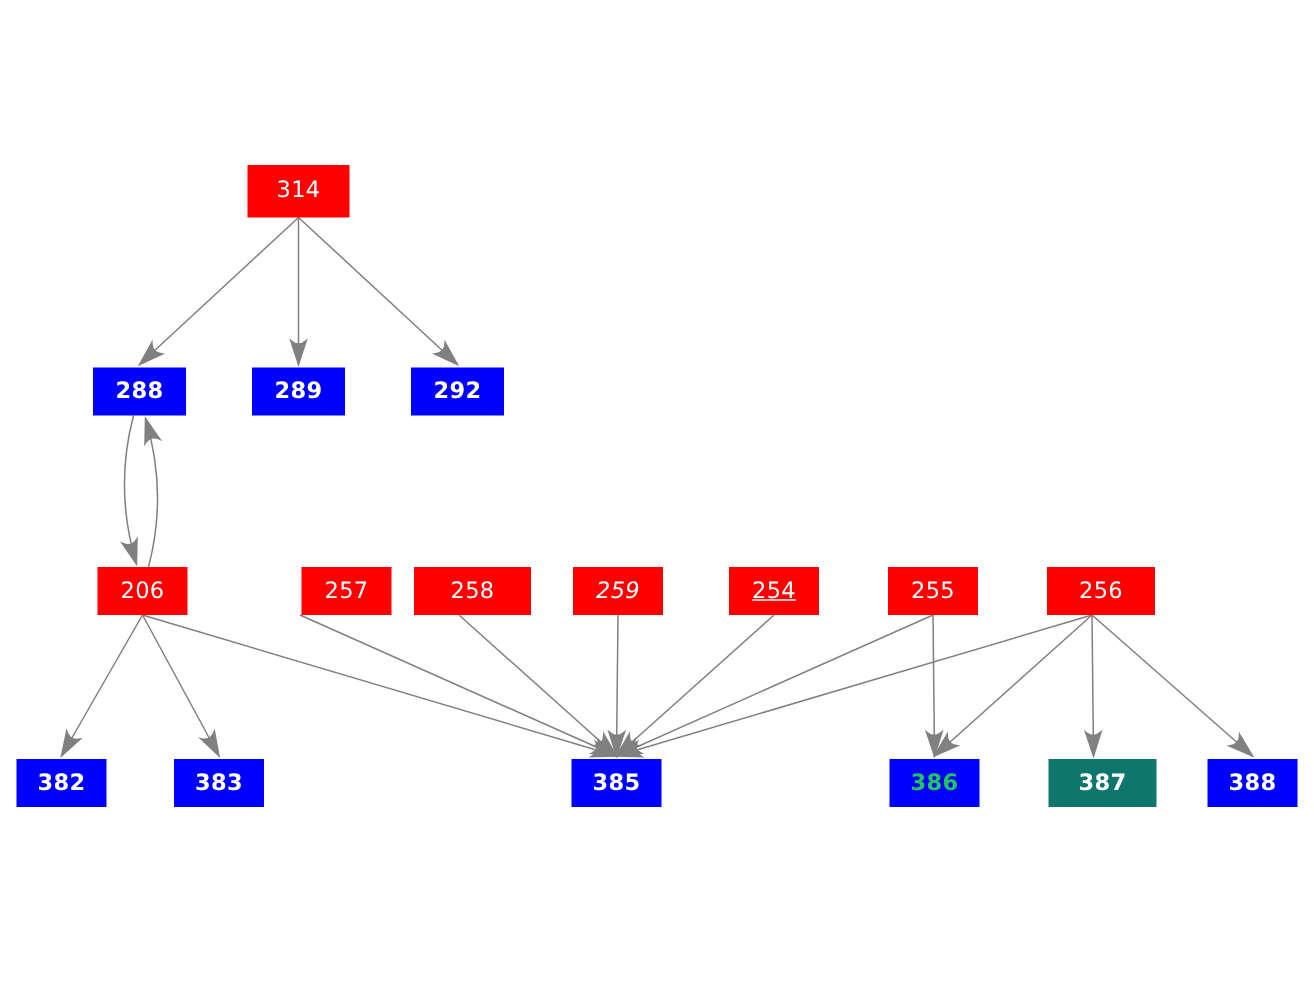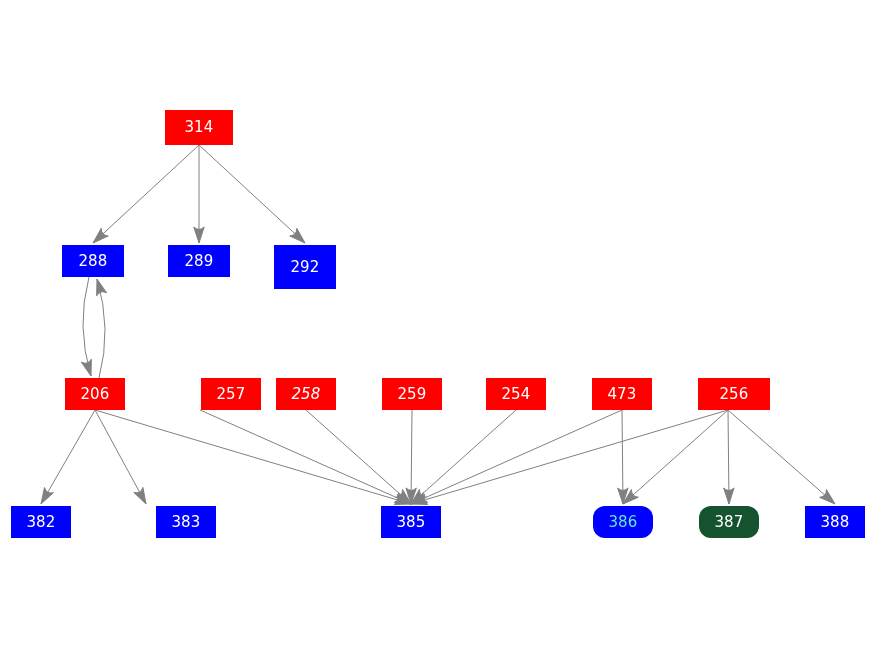--- a/index.html
+++ b/index.html
@@ -36,21 +36,21 @@
     line-height: 1;
     letter-spacing: 0.2px;
     box-sizing: border-box;
     user-select: none;
   }
   .node-label {
     display: block;
     transform: translateY(-0.5px);
   }
   .node.red   { background: #ff0000; }
-  .node.blue  { background: #0000ff; }
+  .node.blue  { background: #0000ff; font-weight: bold; }
 </style>
 </head>
 <body>
 
 <div id="graph-canvas" style="width: 876px; height: 656px; background: rgb(255, 255, 255);">
   <svg id="edge-layer" width="876" height="656" viewBox="0 0 876 656" xmlns="http://www.w3.org/2000/svg">
       <g>
         <path d="M 199,145 L 93,243" fill="none" stroke="#808080" stroke-width="1"></path>
         <path d="M 93,243 L 101.21830548869815,228.3201003104778 Q 101.22384716468514,235.39682054585714 108.27840069611653,235.95652982054258 Z" fill="#808080" stroke="#808080" stroke-width="1"></path>
       </g>
@@ -125,55 +125,55 @@
     </svg>
 <div class="node red" style="left: 165px; top: 110px; width: 68px; height: 35px; background: rgb(255, 0, 0); color: rgb(255, 255, 255);">
       <span class="node-label">314</span>
     </div>
     <div class="node blue" style="left: 62px; top: 245px; width: 62px; height: 32px; background: rgb(0, 0, 255); color: rgb(255, 255, 255);">
       <span class="node-label">288</span>
     </div>
     <div class="node blue" style="left: 168px; top: 245px; width: 62px; height: 32px; background: rgb(0, 0, 255); color: rgb(255, 255, 255);">
       <span class="node-label">289</span>
     </div>
-    <div class="node blue" style="left: 274px; top: 245px; width: 62px; height: 44px; background: rgb(0, 0, 255); color: rgb(255, 255, 255);">
+    <div class="node blue" style="left: 274px; top: 245px; width: 62px; height: 32px; background: rgb(0, 0, 255); color: rgb(255, 255, 255);">
       <span class="node-label">292</span>
     </div>
     <div class="node red" style="left: 65px; top: 378px; width: 60px; height: 32px; background: rgb(255, 0, 0); color: rgb(255, 255, 255);">
       <span class="node-label">206</span>
     </div>
     <div class="node red" style="left: 170px; top: 378px; width: 60px; height: 32px; background: rgb(255, 0, 0); color: rgb(255, 255, 255); margin-left: 31px;">
       <span class="node-label">257</span>
     </div>
-    <div class="node red" style="left: 276px; top: 378px; width: 60px; height: 32px; background: rgb(255, 0, 0); color: rgb(255, 255, 255); font-style: italic;">
+    <div class="node red" style="left: 276px; top: 378px; width: 78px; height: 32px; background: rgb(255, 0, 0); color: rgb(255, 255, 255);">
       <span class="node-label">258</span>
     </div>
-    <div class="node red" style="left: 382px; top: 378px; width: 60px; height: 32px; background: rgb(255, 0, 0); color: rgb(255, 255, 255);">
+    <div class="node red" style="left: 382px; top: 378px; width: 60px; height: 32px; background: rgb(255, 0, 0); color: rgb(255, 255, 255); font-style: italic;">
       <span class="node-label">259</span>
     </div>
-    <div class="node red" style="left: 486px; top: 378px; width: 60px; height: 32px; background: rgb(255, 0, 0); color: rgb(255, 255, 255);">
+    <div class="node red" style="left: 486px; top: 378px; width: 60px; height: 32px; background: rgb(255, 0, 0); color: rgb(255, 255, 255); text-decoration: underline;">
       <span class="node-label">254</span>
     </div>
     <div class="node red" style="left: 592px; top: 378px; width: 60px; height: 32px; background: rgb(255, 0, 0); color: rgb(255, 255, 255);">
-      <span class="node-label">473</span>
+      <span class="node-label">255</span>
     </div>
     <div class="node red" style="left: 698px; top: 378px; width: 72px; height: 32px; background: rgb(255, 0, 0); color: rgb(255, 255, 255);">
       <span class="node-label">256</span>
     </div>
     <div class="node blue" style="left: 11px; top: 506px; width: 60px; height: 32px; background: rgb(0, 0, 255); color: rgb(255, 255, 255);">
       <span class="node-label">382</span>
     </div>
-    <div class="node blue" style="left: 116px; top: 506px; width: 60px; height: 32px; background: rgb(0, 0, 255); color: rgb(255, 255, 255); margin-left: 40px;">
+    <div class="node blue" style="left: 116px; top: 506px; width: 60px; height: 32px; background: rgb(0, 0, 255); color: rgb(255, 255, 255);">
       <span class="node-label">383</span>
     </div>
     <div class="node blue" style="left: 381px; top: 506px; width: 60px; height: 32px; background: rgb(0, 0, 255); color: rgb(255, 255, 255);">
       <span class="node-label">385</span>
     </div>
-    <div class="node blue" style="left: 593px; top: 506px; width: 60px; height: 32px; background: rgb(0, 0, 255); color: #5eead4; border-radius: 12px;">
+    <div class="node blue" style="left: 593px; top: 506px; width: 60px; height: 32px; background: rgb(0, 0, 255); color: #22c55e;">
       <span class="node-label">386</span>
     </div>
-    <div class="node blue" style="left: 699px; top: 506px; width: 60px; height: 32px; background: #14532d; color: rgb(255, 255, 255); border-radius: 12px;">
+    <div class="node blue" style="left: 699px; top: 506px; width: 72px; height: 32px; background: #0f766e; color: rgb(255, 255, 255);">
       <span class="node-label">387</span>
     </div>
     <div class="node blue" style="left: 805px; top: 506px; width: 60px; height: 32px; background: rgb(0, 0, 255); color: rgb(255, 255, 255); align-items: center;">
       <span class="node-label">388</span>
     </div>
   </div>
 
 </body></html>

